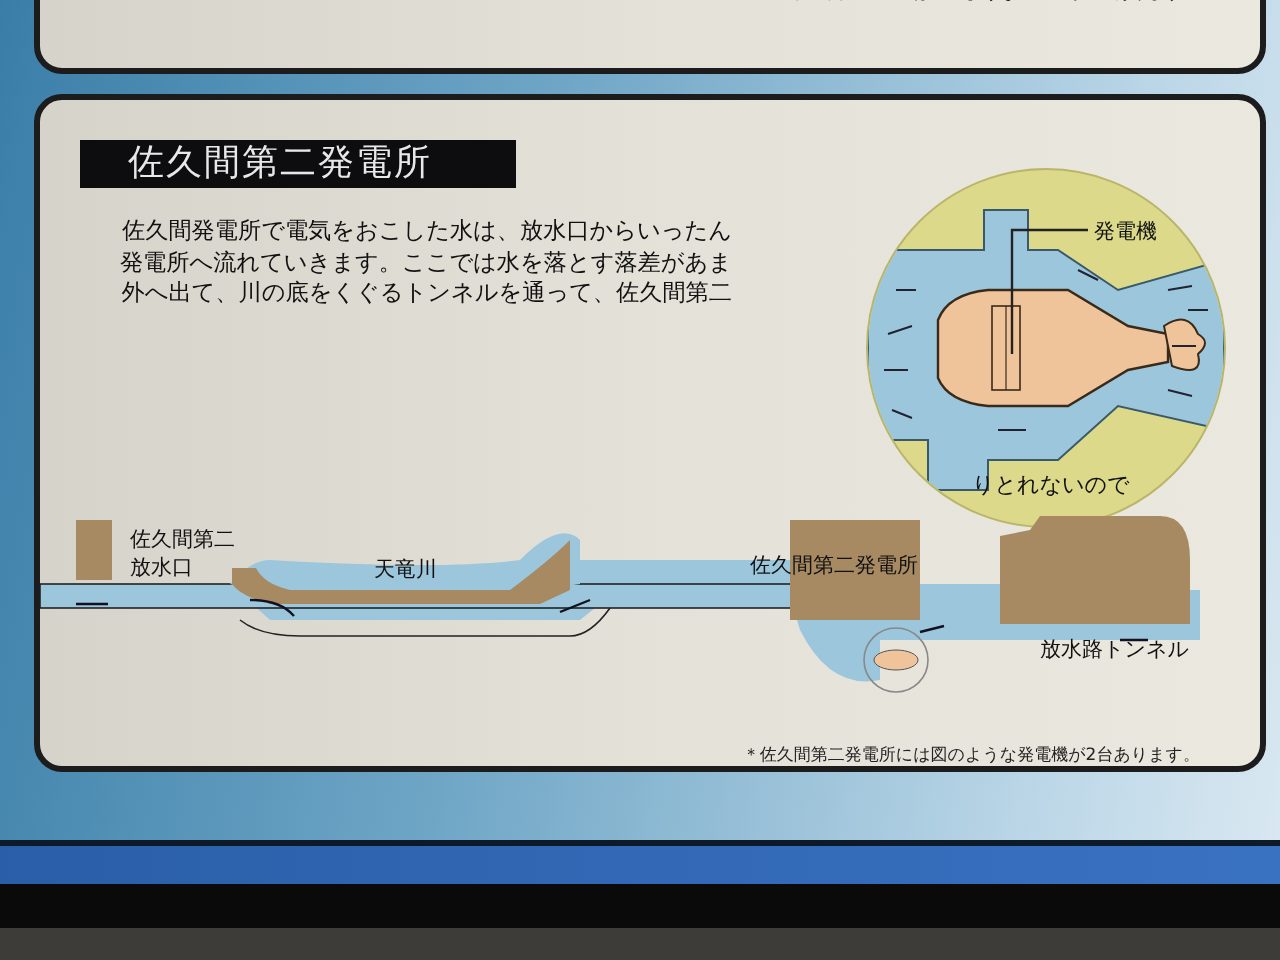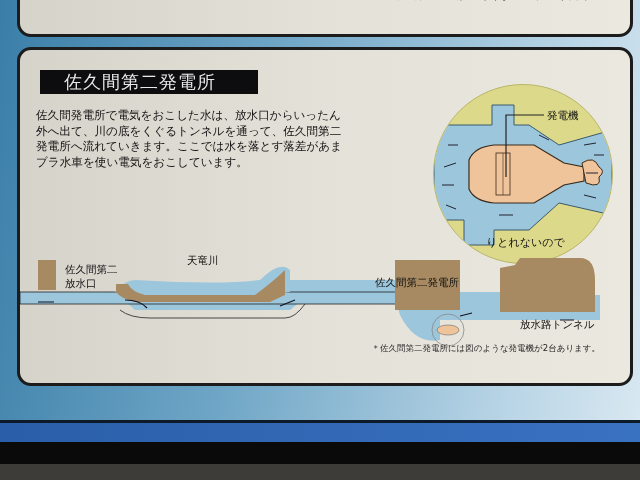--- a/index.html
+++ b/index.html
@@ -9,31 +9,31 @@
       font-family: "DejaVu Sans", sans-serif;
     }
     .panel {
       position: absolute; background: linear-gradient(90deg, #d6d3cb 0%, #e4e1d9 50%, #ebe8e0 100%);
       border: 3px solid #1c1c1c; border-radius: 14px;
     }
     .panel-top { left: 17px; top: -20px; width: 610px; height: 51px; }
     .panel-main { left: 17px; top: 47px; width: 610px; height: 333px; }
     .footnote { position: absolute; font-size: 8.5px; color: #222; white-space: nowrap; }
     .fn-top { right: 30px; top: 8px; }
-    .fn-main { right: 30px; top: 293px; }
+    .fn-main { right: 30px; top: 322px; }
     .title-bar {
       position: absolute; left: 20px; top: 20px; width: 218px; height: 24px;
       background: #0d0d0f; color: #e8e8e8; font-size: 18px; line-height: 24px;
       letter-spacing: 1px; padding-left: 24px; box-sizing: border-box;
     }
     .desc {
       position: absolute; left: 16px; top: 58px; width: 330px;
       font-size: 11.6px; line-height: 15.5px; color: #111;
     }
-    .desc div { white-space: nowrap; }
+    .desc div { white-space: nowrap; text-align: right; }
     .circle {
       position: absolute; left: 413px; top: 34px; width: 178px; height: 178px;
       border-radius: 50%; background: #dcd98a; border: 1px solid #b9b66a; overflow: hidden;
     }
     .lbl { position: absolute; font-size: 10.5px; color: #111; white-space: nowrap; }
     .bottom-band { position: absolute; left: 0; top: 420px; width: 640px; height: 22px;
       background: linear-gradient(90deg, #2a5ea8, #3a72c2); border-top: 3px solid #0c1a2a; }
     .black-band { position: absolute; left: 0; top: 442px; width: 640px; height: 22px; background: #0a0a0a; }
     .floor { position: absolute; left: 0; top: 464px; width: 640px; height: 16px; background: #3e3c38; }
   </style>
@@ -42,23 +42,22 @@
 
 <div class="panel panel-top">
   <div class="footnote fn-top">＊佐久間発電所には図のような発電機が4台あります。</div>
 </div>
 
 <div class="panel panel-main">
   <div class="title-bar">佐久間第二発電所</div>
 
   <div class="desc">
     <div>佐久間発電所で電気をおこした水は、放水口からいったん</div>
+    <div>発電所へ流れていきます。ここでは水を落とす落差があま</div>
     <div>外へ出て、川の底をくぐるトンネルを通って、佐久間第二</div>
-    <div>発電所へ流れていきます。ここでは水を落とす落差があま</div>
-    <div>ブラ水車を使い電気をおこしています。</div>
   </div>
 
   <div class="circle">
     <svg width="178" height="178" viewBox="0 0 178 178">
       <path d="M0 40 L58 40 L58 20 L80 20 L80 40 L95 40 L125 60 L178 45 L178 130 L125 118 L95 145 L60 145 L60 160 L30 160 L30 135 L0 135 Z" fill="#9cc6dc" stroke="#3a5a6a" stroke-width="1"></path>
       <path d="M35 75 Q40 62 60 60 L100 60 L130 78 L150 82 L150 96 L130 100 L100 118 L60 118 Q40 116 35 104 Z" fill="#f0c49a" stroke="#3a2a1a" stroke-width="1.2"></path>
       <rect x="62" y="68" width="14" height="42" fill="none" stroke="#3a2a1a" stroke-width="0.8"></rect>
       <line x1="69" y1="68" x2="69" y2="110" stroke="#3a2a1a" stroke-width="0.6"></line>
       <path d="M148 78 Q160 70 165 82 Q172 86 165 92 Q168 104 152 98 Z" fill="#f0c49a" stroke="#3a2a1a" stroke-width="1"></path>
       <path d="M72 92 L72 30 L110 30" fill="none" stroke="#222" stroke-width="1.2"></path>
@@ -79,21 +78,21 @@
     <path d="M100 70 Q110 78 130 78 L265 78 Q275 78 285 64" fill="none" stroke="#222" stroke-width="0.8"></path>
     <rect x="375" y="20" width="65" height="50" fill="#a88a62"></rect>
     <path d="M480 55 L480 28 L495 25 L500 18 L560 18 Q575 18 575 40 L575 72 L480 72 Z" fill="#a88a62"></path>
     <circle cx="428" cy="90" r="16" fill="none" stroke="#888" stroke-width="0.8"></circle>
     <ellipse cx="428" cy="90" rx="11" ry="5" fill="#f0c49a" stroke="#555" stroke-width="0.5"></ellipse>
     <path d="M18 62 l16 0 M105 60 q15 0 22 8 M260 66 l15 -6 M440 76 l12 -3 M540 80 l14 0" stroke="#112" stroke-width="1.2" fill="none"></path>
   </svg>
 
   <div class="lbl" style="left:45px; top:213px;">佐久間第二</div>
   <div class="lbl" style="left:45px; top:227px;">放水口</div>
-  <div class="lbl" style="left:167px; top:204px;">天竜川</div>
+  <div class="lbl" style="left:167px; top:228px;">天竜川</div>
   <div class="lbl" style="left:355px; top:226px;">佐久間第二発電所</div>
   <div class="lbl" style="left:500px; top:268px;">放水路トンネル</div>
 
   <div class="footnote fn-main">＊佐久間第二発電所には図のような発電機が2台あります。</div>
 </div>
 
 <div class="bottom-band"></div>
 <div class="black-band"></div>
 <div class="floor"></div>
 

